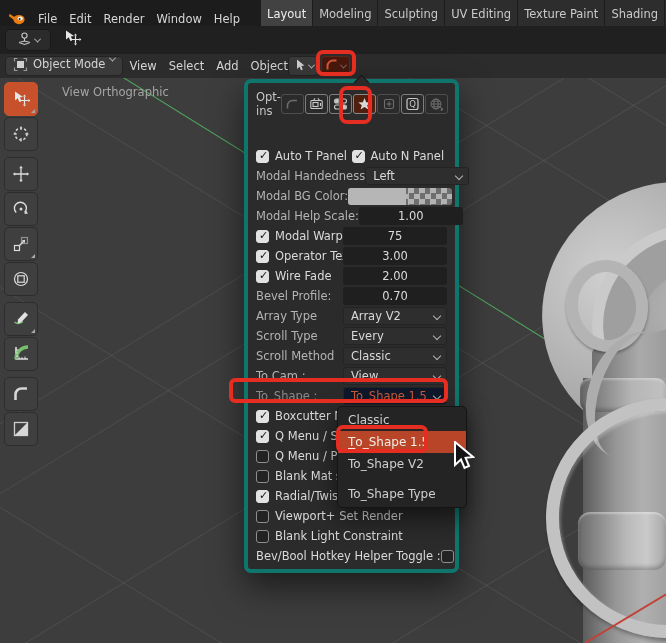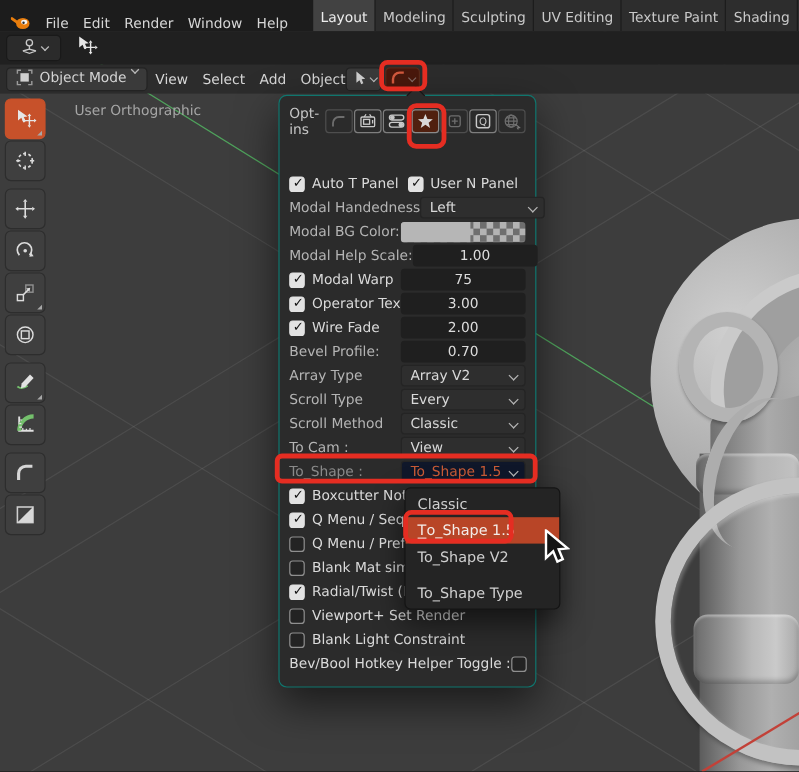--- a/index.html
+++ b/index.html
@@ -32,21 +32,21 @@
 .chev.sm{width:5px;height:5px}
 
 #toolbar{position:absolute;left:4px;top:82px;width:34px;z-index:10}
 .tool{width:34px;height:34px;background:#3f3f3f;border:1px solid #2d2d2d;border-radius:5px;margin-bottom:1px;display:flex;align-items:center;justify-content:center;position:relative}
 .tool.gstart{margin-top:6px}
 .tool.active{background:#c7512a;border-color:#c7512a}
 .cmark{position:absolute;right:2px;bottom:2px;width:0;height:0;border-left:4px solid transparent;border-bottom:4px solid #a8a8a8}
 
 #vp-label{position:absolute;left:62px;top:84px;z-index:10;color:#a6a6a6;line-height:17px;white-space:nowrap;font-size:11.5px}
 
-#popup{position:absolute;left:232px;top:79px;width:215px;height:494px;background:#2b2b2b;border:1px solid #0f766e;border-radius:7px;box-shadow:0 14px 34px rgba(0,0,0,.55);z-index:20;padding:10px 8px}
+#popup{position:absolute;left:244px;top:79px;width:215px;height:494px;background:#2b2b2b;border:4px solid #0f766e;border-radius:7px;box-shadow:0 14px 34px rgba(0,0,0,.55);z-index:20;padding:10px 8px}
 #notch{position:absolute;left:108px;top:-6px;width:11px;height:11px;background:#2b2b2b;border-left:1px solid #161616;border-top:1px solid #161616;transform:rotate(45deg)}
 #optins{display:flex;align-items:center;height:22px}
 #optins-label{color:#c6c6c6}
 #optin-icons{display:flex;gap:1px;margin-left:auto}
 .obtn{width:23px;height:20px;border:1px solid #7e7e7e;border-radius:3px;display:flex;align-items:center;justify-content:center;color:#c9c9c9;background:transparent}
 .obtn.dim{opacity:.42}
 .obtn.active{background:#50200f;border-color:#8a8a8a}
 #prows{margin-top:32px}
 .prow{display:flex;align-items:center;height:18px;margin-bottom:2px}
 .half{display:flex;align-items:flex-end;gap:6px;flex:1;min-width:0}
@@ -262,21 +262,21 @@
       </div>
       <div class="tool">
         <svg width="18" height="18" viewBox="0 0 18 18">
           <rect x="2.5" y="2.5" width="13" height="13" fill="none" stroke="#cfcfcf" stroke-width="1.3"></rect>
           <path d="M15.5,2.5 V15.5 H2.5 Z" fill="#d8d8d8"></path>
         </svg>
       </div>
     </div>
 
   <div id="vp-label">
-    <div>User Orthographic</div>
+    <div>View Orthographic</div>
   </div>
 
   <div id="popup">
     <div id="notch"></div>
     <div id="optins">
       <span id="optins-label">Opt-ins</span>
       <div id="optin-icons">
           <div class="obtn dim">
             <svg width="15" height="14" viewBox="0 0 15 14" fill="none">
               <path d="M2.5,11.5 V8.5 A5,5 0 0 1 7.5,3.5 H12" stroke="#c9c9c9" stroke-width="1.5"></path>
@@ -326,21 +326,21 @@
         </div>
     </div>
     <div id="prows">
         <div class="prow">
           <div class="half">
             <span class="cb on"></span>
             <span class="clabel">Auto T Panel</span>
           </div>
           <div class="half">
             <span class="cb on"></span>
-            <span class="clabel">User N Panel</span>
+            <span class="clabel">Auto N Panel</span>
           </div>
         </div>
         <div class="prow">
           <span class="plabel">Modal Handedness</span>
           <div class="dd wz">
             <span>Left</span>
           </div>
         </div>
         <div class="prow">
           <span class="plabel">Modal BG Color:</span>

